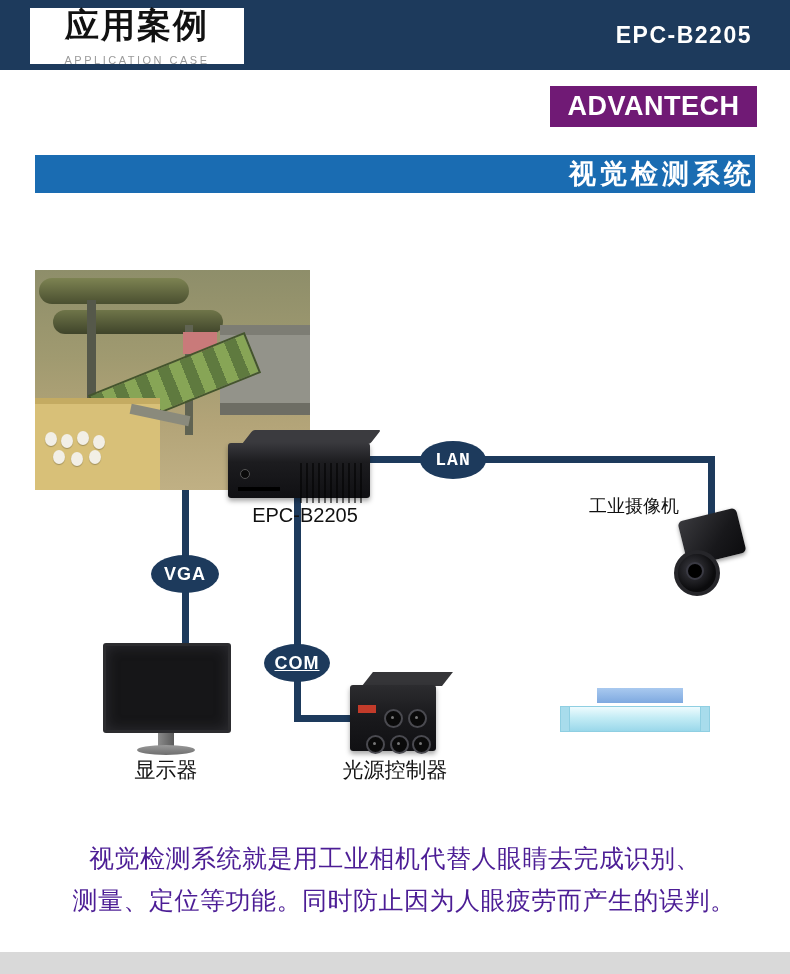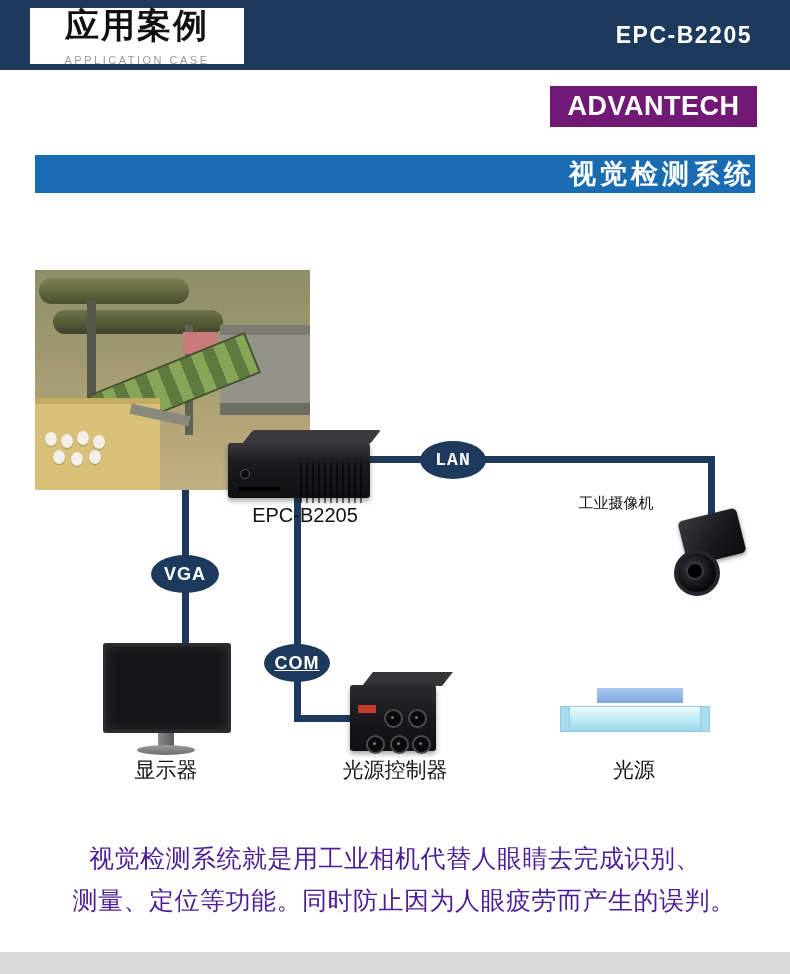--- a/index.html
+++ b/index.html
@@ -177,21 +177,21 @@
       <div class="pc-power"></div>
       <div class="pc-slot"></div>
     </div>
   </div>
   <div class="dlabel center" style="left:245px;top:504px;width:120px;font-size:20px;">EPC-B2205</div>
 
   <div class="ellipse" style="left:420px;top:441px;width:66px;height:38px;font-family:Liberation Mono, monospace;">LAN</div>
   <div class="ellipse" style="left:151px;top:555px;width:68px;height:38px;">VGA</div>
   <div class="ellipse" style="left:264px;top:644px;width:66px;height:38px;text-decoration:underline;">COM</div>
 
-  <div class="dlabel" style="left:556px;top:494px;width:120px;font-size:15px;text-align:center;">工业摄像机</div>
+  <div class="dlabel" style="left:589px;top:494px;width:120px;font-size:18px;">工业摄像机</div>
   <div class="camera">
     <div class="cam-body"></div>
     <div class="cam-lens"></div>
     <div class="cam-lens-inner"></div>
   </div>
 
   <div class="monitor">
     <div class="mon-screen"></div>
     <div class="mon-neck"></div>
     <div class="mon-base"></div>
@@ -208,20 +208,19 @@
       <div class="knob k4"></div>
       <div class="knob k5"></div>
     </div>
   </div>
   <div class="dlabel center" style="left:335px;top:756px;width:120px;">光源控制器</div>
 
   <div class="product-bar"></div>
   <div class="light-tube"></div>
   <div class="light-cap-l"></div>
   <div class="light-cap-r"></div>
-  <div class="dlabel center" style="left:574px;top:756px;width:120px;">光源</div>
 
   <div class="desc" style="top:842px;">视觉检测系统就是用工业相机代替人眼睛去完成识别、</div>
   <div class="desc" style="top:884px;margin-left:9px;">测量、定位等功能。同时防止因为人眼疲劳而产生的误判。</div>
 
   <div class="footer-bar"></div>
 
 </div>
 
 </body></html>

